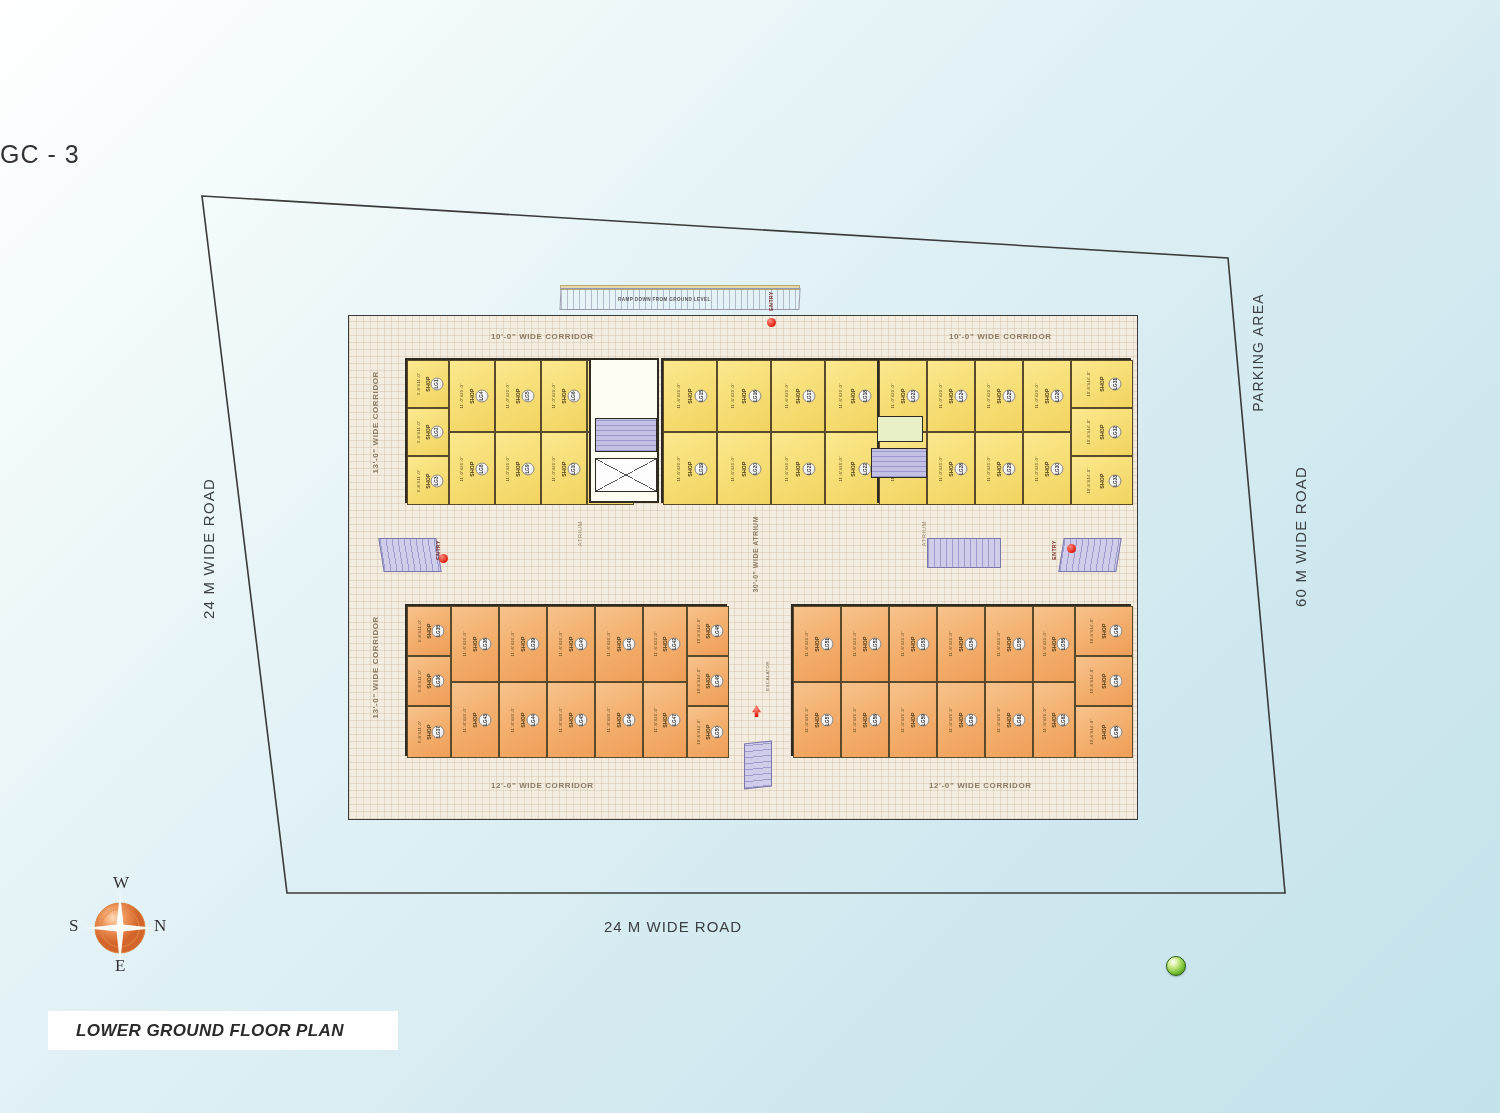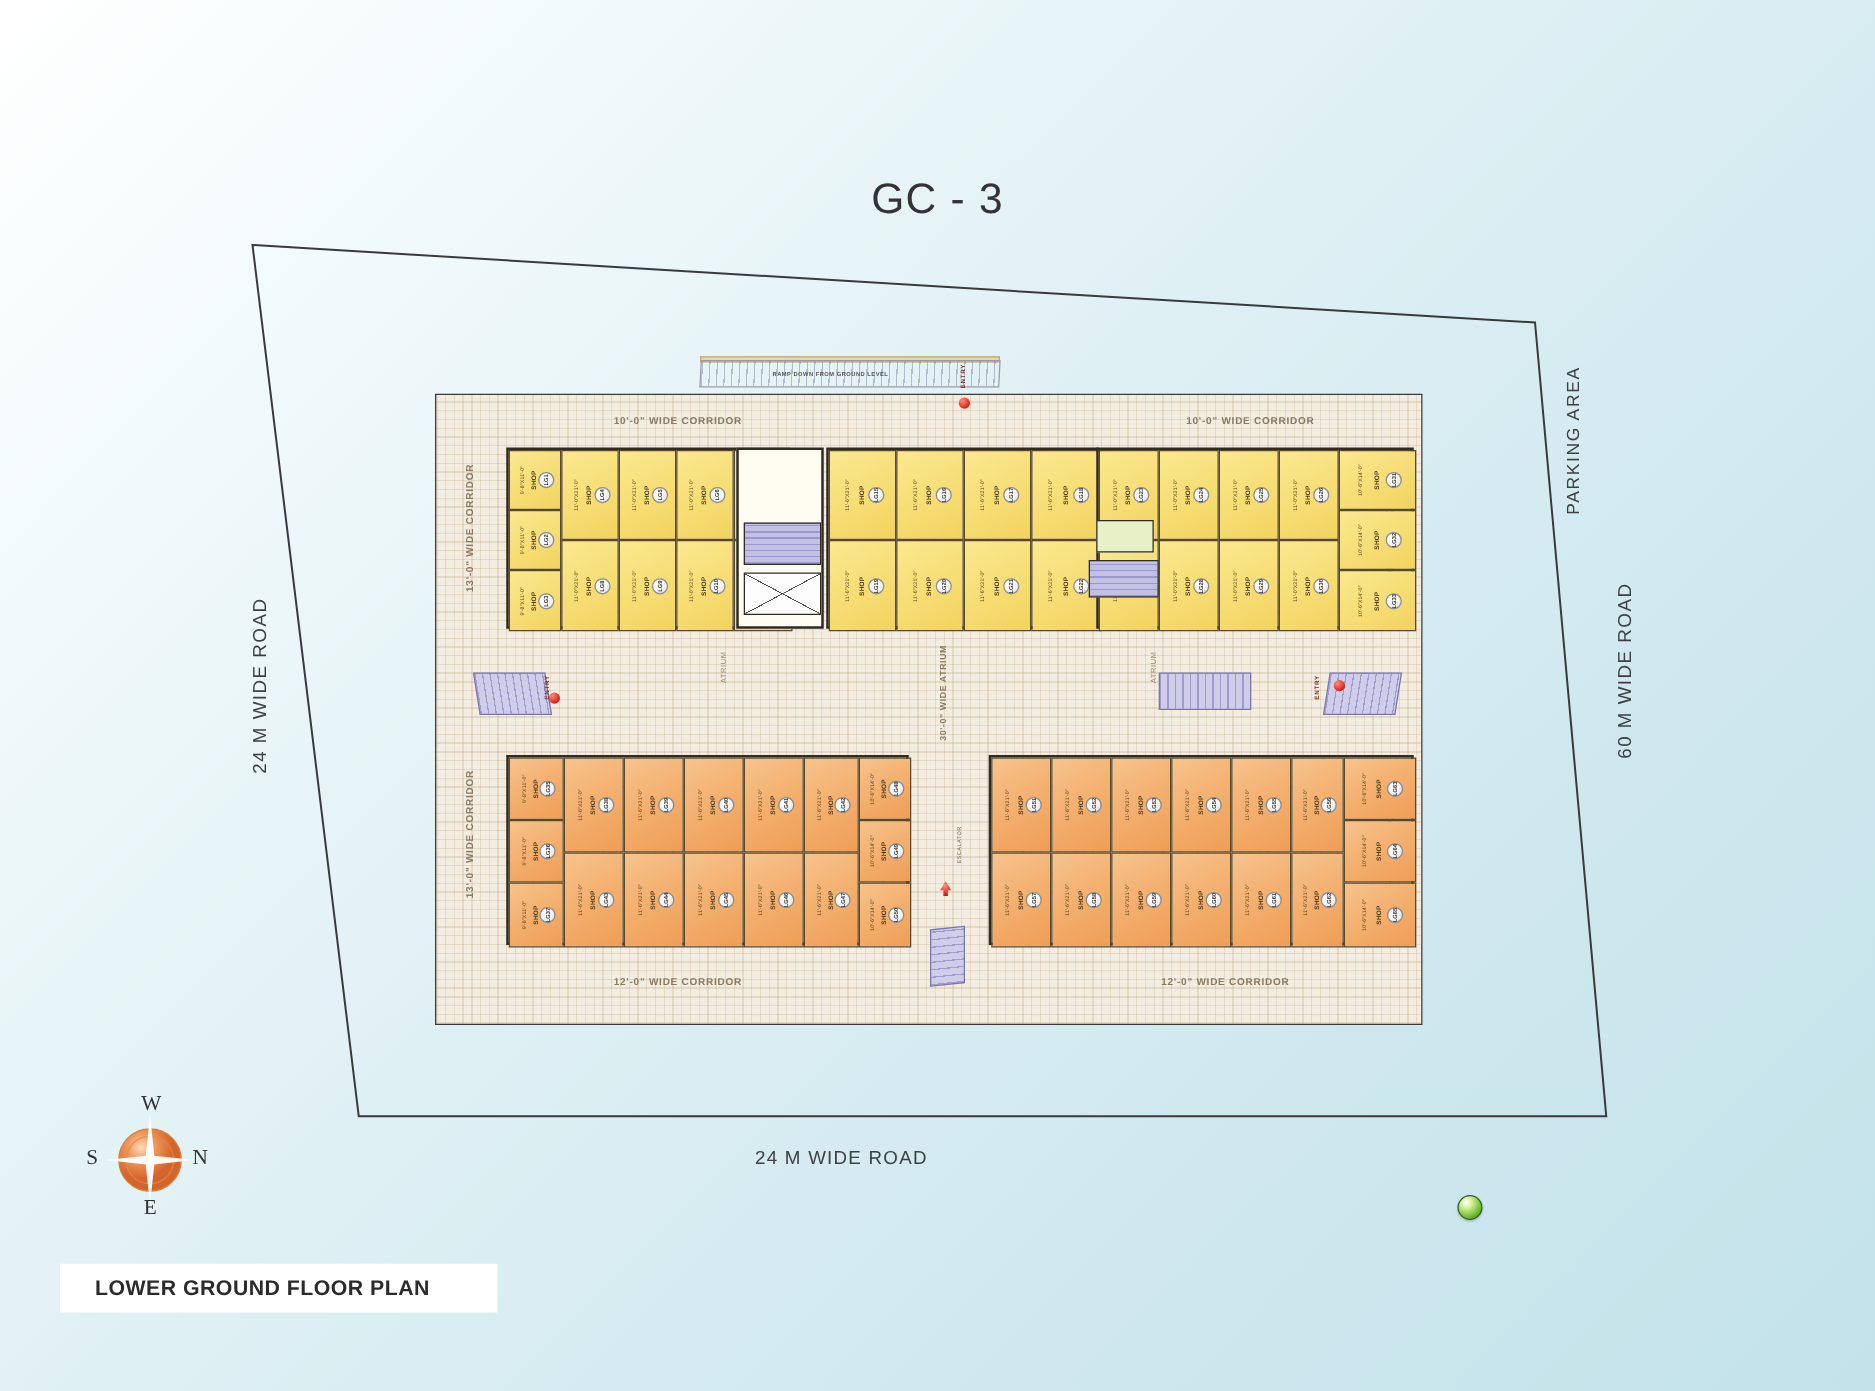--- a/index.html
+++ b/index.html
@@ -5,22 +5,22 @@
   * { box-sizing: border-box; }
   html, body { margin:0; padding:0; }
   body {
     width:1500px; height:1113px; position:relative; overflow:hidden;
     font-family:"Liberation Sans", sans-serif;
     background: linear-gradient(135deg,#ffffff 0%,#f2fafb 18%,#dff0f4 45%,#cfe8ef 72%,#c3e2ea 100%);
   }
 
   
   #plan-title {
-    position:absolute; left:0; top:140px; width:1500px; text-align:center;
-    font-size:34px; color:#333; letter-spacing:1px;
+    position:absolute; left:0; top:140px; width:1500px; 
+    font-size:25px; color:#333; letter-spacing:1px;
   }
 
   
   #site-boundary { position:absolute; left:0; top:0; width:1500px; height:1113px; pointer-events:none; }
 
   
   #building-slab {
     position:absolute; left:348px; top:315px; width:790px; height:505px;
     background:
       repeating-linear-gradient(0deg, rgba(195,170,140,.30) 0 1px, transparent 1px 7px),
@@ -163,21 +163,21 @@
   
   #green-marker {
     position:absolute; left:1166px; top:956px; width:20px; height:20px; border-radius:50%;
     background:radial-gradient(circle at 34% 28%,#ffffff 0%,#d6ef9a 25%,#7ec43a 60%,#2f7a14 100%);
     border:1px solid #2c5f12; box-shadow:0 1px 2px rgba(0,0,0,.25);
   }
 
   
   #footer-tag {
     position:absolute; left:48px; top:1011px; width:350px; height:39px;
-    background:#ffffff; display:flex; align-items:center; padding-left:28px;
+    background:#ffffff; display:flex; align-items:center; padding-left:28px;font-style:italic;
   }
   #footer-tag-text { font-size:17px; font-weight:bold; color:#2b2b2b; letter-spacing:.4px; }
 </style>
 </head>
 <body>
 
 <div id="plan-title">GC - 3</div>
 
 <svg id="site-boundary">
   <polygon points="202,196 1228,258 1285,893 287,893" fill="none" stroke="#3a3a3a" stroke-width="1.6"></polygon>

